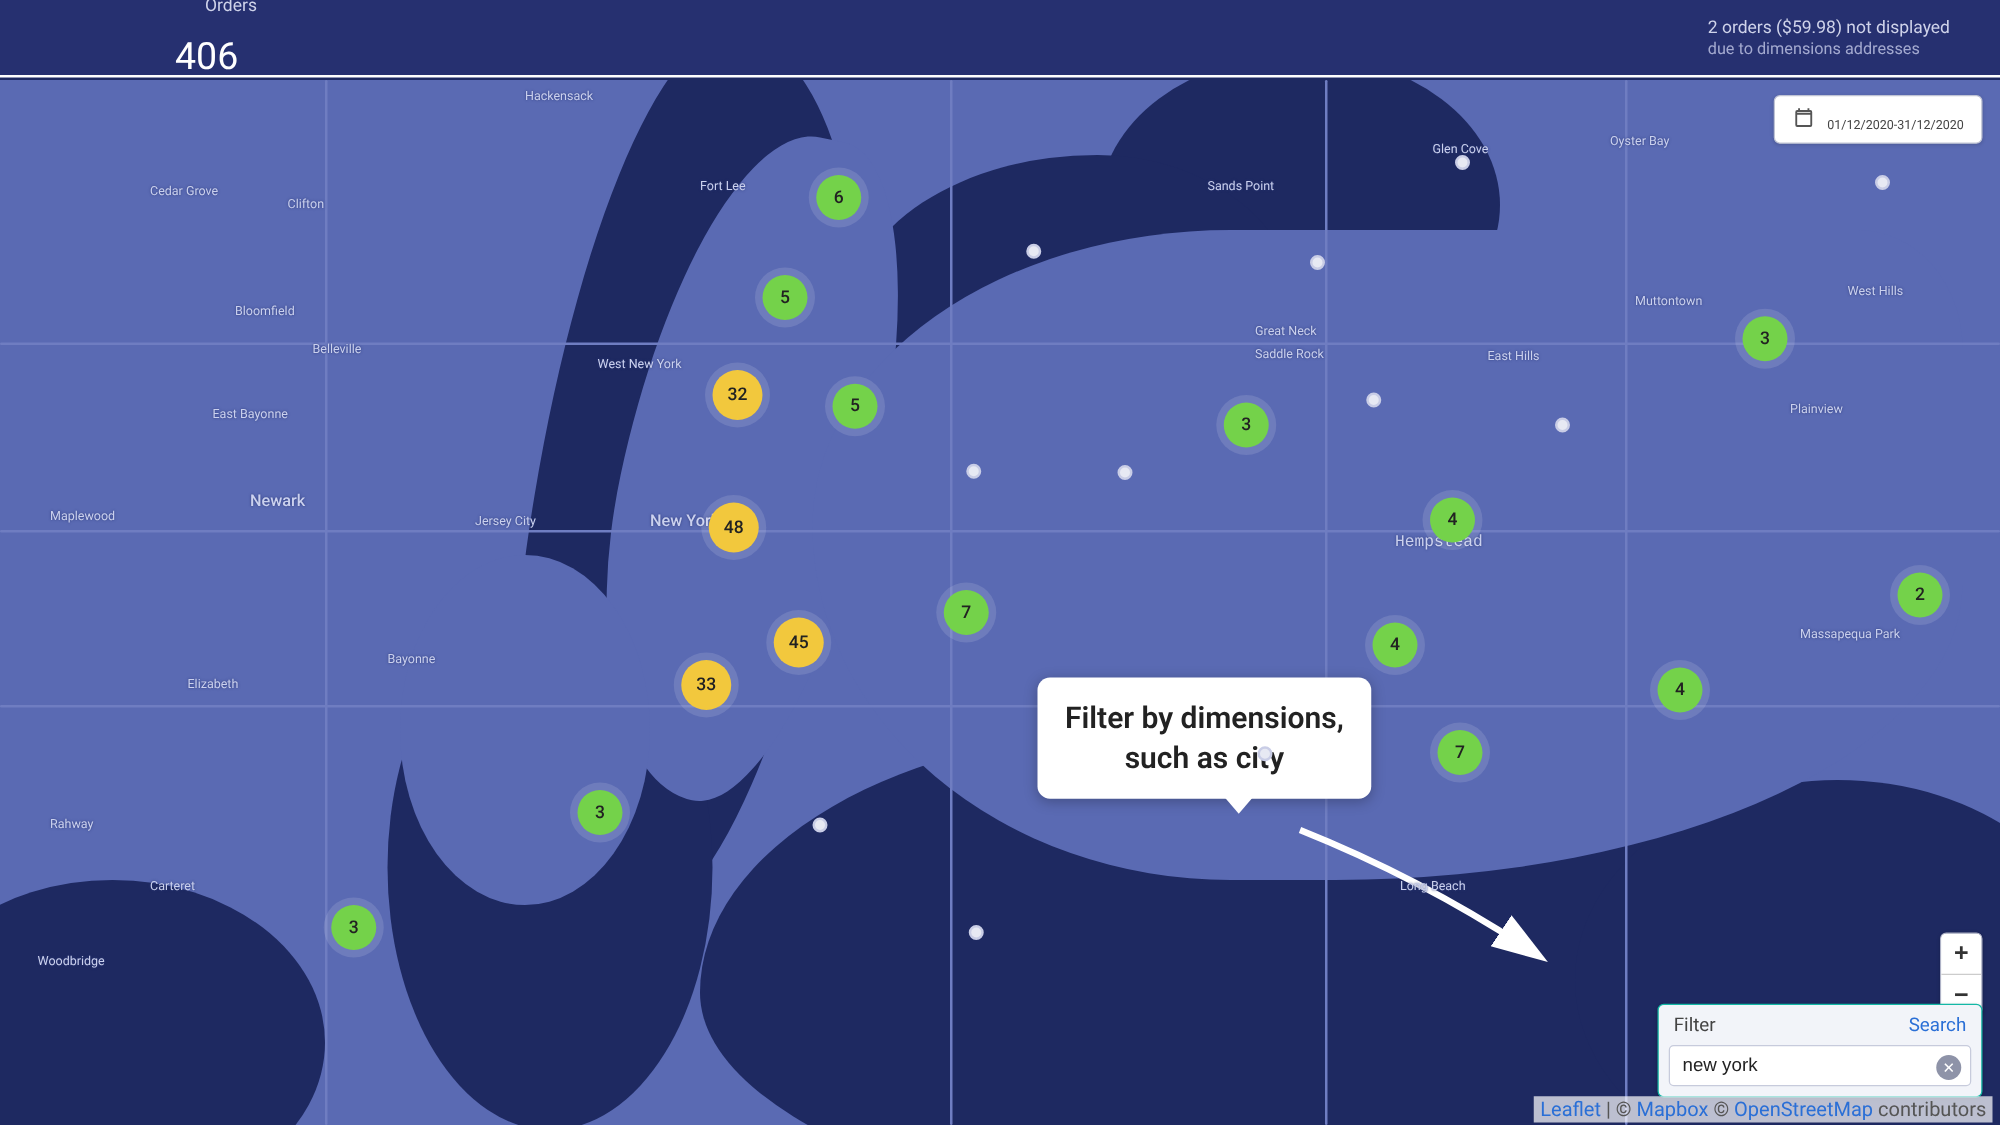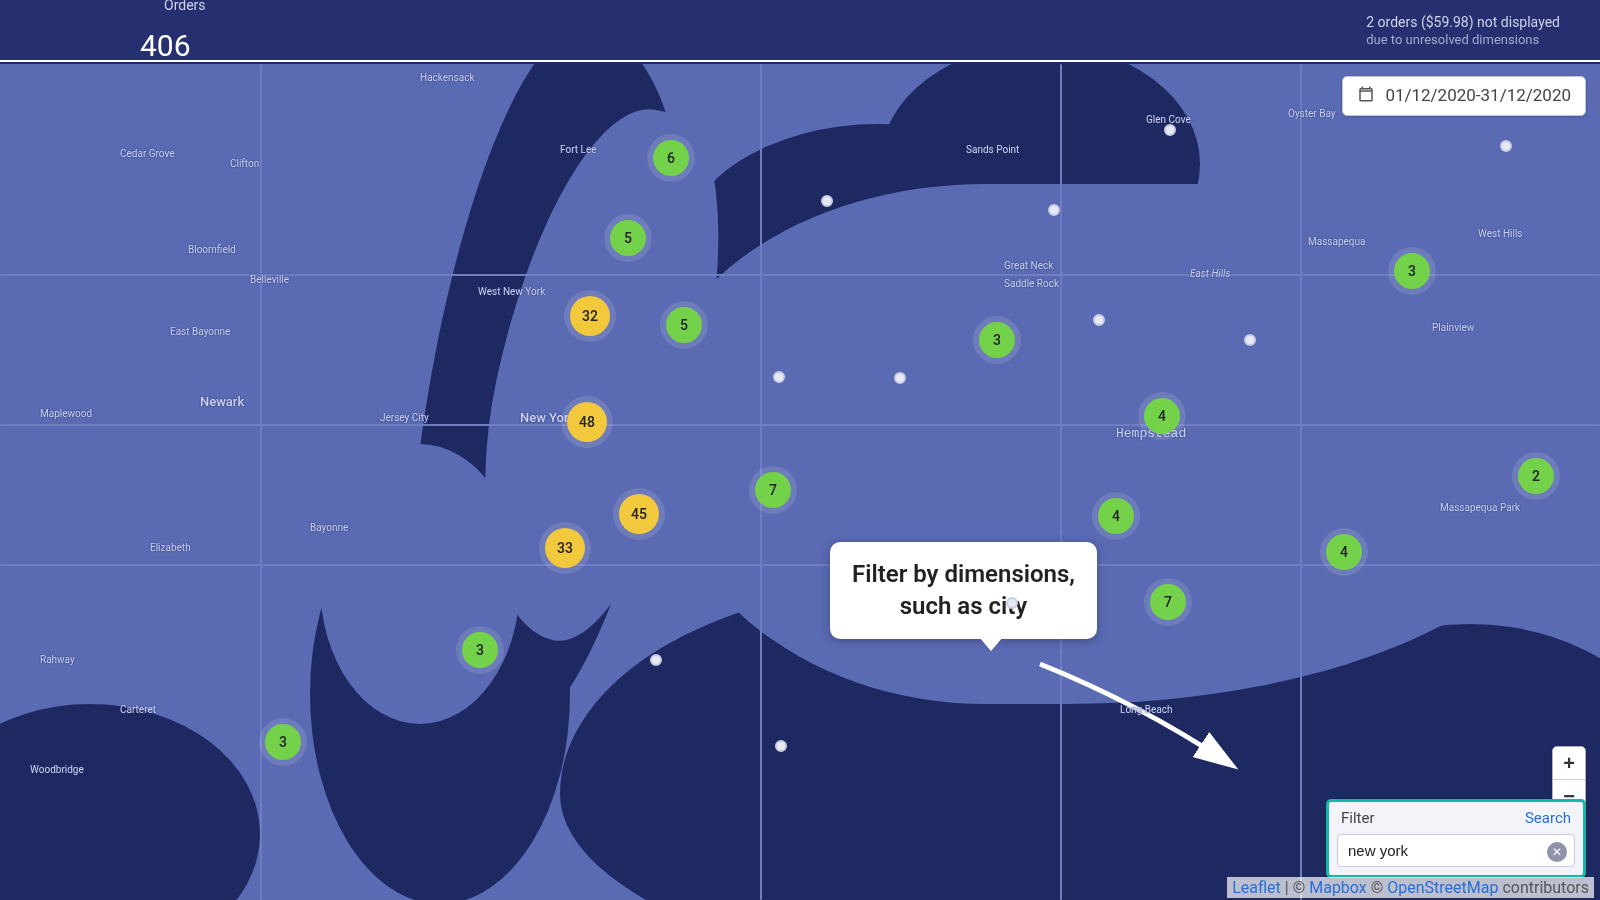--- a/index.html
+++ b/index.html
@@ -23,35 +23,35 @@
 .label{position:absolute;font-size:10px;color:#cbd1ee;white-space:nowrap;pointer-events:none;text-shadow:0 0 2px #2d3a7a}
 .label.big{font-size:13px;font-weight:500}
 
 
 .cluster{position:absolute;border-radius:50%;display:flex;align-items:center;justify-content:center;font-size:14px;font-weight:500;color:#222;box-shadow:0 0 0 6px rgba(255,255,255,0.12);cursor:pointer}
 .cluster.green{background:#74d24a;width:36px;height:36px}
 .cluster.orange{background:#f2c83d;width:40px;height:40px}
 .dot{position:absolute;width:12px;height:12px;border-radius:50%;background:#e7e9f3;border:2px solid #c9cde6;cursor:pointer}
 
 
-.datebox{position:absolute;top:12px;right:14px;background:#fff;border:1px solid #bfc3d4;border-radius:5px;padding:8px 14px;display:flex;align-items:flex-start;gap:10px;font-size:17px;color:#444;box-shadow:0 1px 3px rgba(0,0,0,0.15)}
+.datebox{position:absolute;top:12px;right:14px;background:#fff;border:1px solid #bfc3d4;border-radius:5px;padding:8px 14px;display:flex;align-items:flex-end;gap:10px;font-size:10px;color:#444;box-shadow:0 1px 3px rgba(0,0,0,0.15)}
 .datebox svg{width:18px;height:18px;fill:#555}
 
 
 .callout{position:absolute;background:#fff;border-radius:10px;padding:16px 22px;font-size:24px;font-weight:600;color:#222;text-align:center;line-height:1.35;box-shadow:0 2px 10px rgba(0,0,0,0.25)}
 .callout::after{content:"";position:absolute;bottom:-12px;left:56%;width:0;height:0;border-left:12px solid transparent;border-right:12px solid transparent;border-top:14px solid #fff}
 .arrow{position:absolute;pointer-events:none}
 
 
 .zoom{position:absolute;right:14px;bottom:88px;background:#fff;border:1px solid #aeb2c6;border-radius:5px;overflow:hidden;box-shadow:0 1px 3px rgba(0,0,0,0.2)}
 .zoom button{display:block;width:32px;height:32px;border:none;background:#fff;font-size:20px;font-weight:600;color:#333;cursor:pointer;line-height:1}
 .zoom button+button{border-top:1px solid #ccc}
 
 
-.filterbox{position:absolute;right:14px;bottom:22px;width:260px;background:#f2f4f9;border:3px solid #14b8a6;border-radius:5px;box-shadow:0 1px 3px rgba(0,0,0,0.2)}
+.filterbox{position:absolute;right:14px;bottom:22px;width:260px;background:#f2f4f9;border:1px solid #14b8a6;border-radius:5px;box-shadow:0 1px 3px rgba(0,0,0,0.2)}
 .filterbox .hd{display:flex;justify-content:space-between;align-items:center;padding:7px 12px;font-size:15px}
 .filterbox .hd .t{color:#444}
 .filterbox .hd .s{color:#2a6fd6;cursor:pointer}
 .filterbox .inwrap{padding:0 8px 8px}
 .filterbox input{width:100%;padding:7px 34px 7px 10px;font-size:15px;border:1px solid #c7cbdc;border-radius:4px;background:#fff;color:#222}
 .filterbox .clr{position:absolute;right:16px;bottom:13px;width:20px;height:20px;border-radius:50%;background:#8e93a8;color:#fff;display:flex;align-items:center;justify-content:center;font-size:12px;cursor:pointer}
 
 
 .attrib{position:absolute;right:6px;bottom:2px;font-size:16px;color:#555;background:rgba(255,255,255,0.7);padding:1px 5px}
 .attrib a{color:#2a6fd6;text-decoration:none}
@@ -59,21 +59,21 @@
 </head>
 <body>
 
 <div class="topbar">
   <div class="stat">
     <div class="stat-label">Orders</div>
     <div class="stat-value">406</div>
   </div>
   <div class="warn">
     <div>2 orders ($59.98) not displayed</div>
-    <div class="line2">due to unresolved dimensions</div>
+    <div class="line2">due to dimensions addresses</div>
   </div>
 </div>
 
 <div class="map" id="map">
 
   <div class="water" style="left:430px;top:-40px;width:240px;height:720px;border-radius:45% 55% 50% 50%/60% 40% 60% 40%;transform:rotate(8deg)"></div>
   <div class="water" style="left:310px;top:420px;width:260px;height:420px;border-radius:50%"></div>
   <div class="water" style="left:560px;top:520px;width:900px;height:420px;border-radius:40% 60% 30% 70%/50%"></div>
   <div class="water" style="left:880px;top:-20px;width:320px;height:240px;border-radius:50%"></div>
   <div class="water" style="left:680px;top:60px;width:360px;height:260px;border-radius:55% 45% 60% 40%/50%"></div>
@@ -149,22 +149,22 @@
     <div class="label" style="left: 150px; top: 478px;">Elizabeth</div>
     <div class="label" style="left: 310px; top: 458px;">Bayonne</div>
     <div class="label" style="left: 40px; top: 590px;">Rahway</div>
     <div class="label" style="left: 120px; top: 640px;">Carteret</div>
     <div class="label" style="left: 30px; top: 700px;">Woodbridge</div>
     <div class="label" style="left: 966px; top: 80px;">Sands Point</div>
     <div class="label" style="left: 1146px; top: 50px;">Glen Cove</div>
     <div class="label" style="left: 1288px; top: 44px;">Oyster Bay</div>
     <div class="label" style="left: 972px; top: 196px; margin-left: 32px;">Great Neck</div>
     <div class="label" style="left: 1004px; top: 214px;">Saddle Rock</div>
-    <div class="label" style="left: 1190px; top: 204px; font-style: italic;">East Hills</div>
-    <div class="label" style="left: 1308px; top: 172px;">Massapequa</div>
+    <div class="label" style="left: 1190px; top: 216px;">East Hills</div>
+    <div class="label" style="left: 1308px; top: 172px;">Muttontown</div>
     <div class="label" style="left: 1478px; top: 164px;">West Hills</div>
     <div class="label" style="left: 1432px; top: 258px;">Plainview</div>
     <div class="label big" style="left: 1116px; top: 362px; font-family: Liberation Mono, monospace;">Hempstead</div>
     <div class="label" style="left: 1440px; top: 438px;">Massapequa Park</div>
     <div class="label" style="left: 1120px; top: 640px;">Long Beach</div>
     <div class="dot" style="left: 773px; top: 307px;"></div>
     <div class="dot" style="left: 894px; top: 308px;"></div>
     <div class="dot" style="left: 1164px; top: 60px;"></div>
     <div class="dot" style="left: 1048px; top: 140px;"></div>
     <div class="dot" style="left: 821px; top: 131px;"></div>

